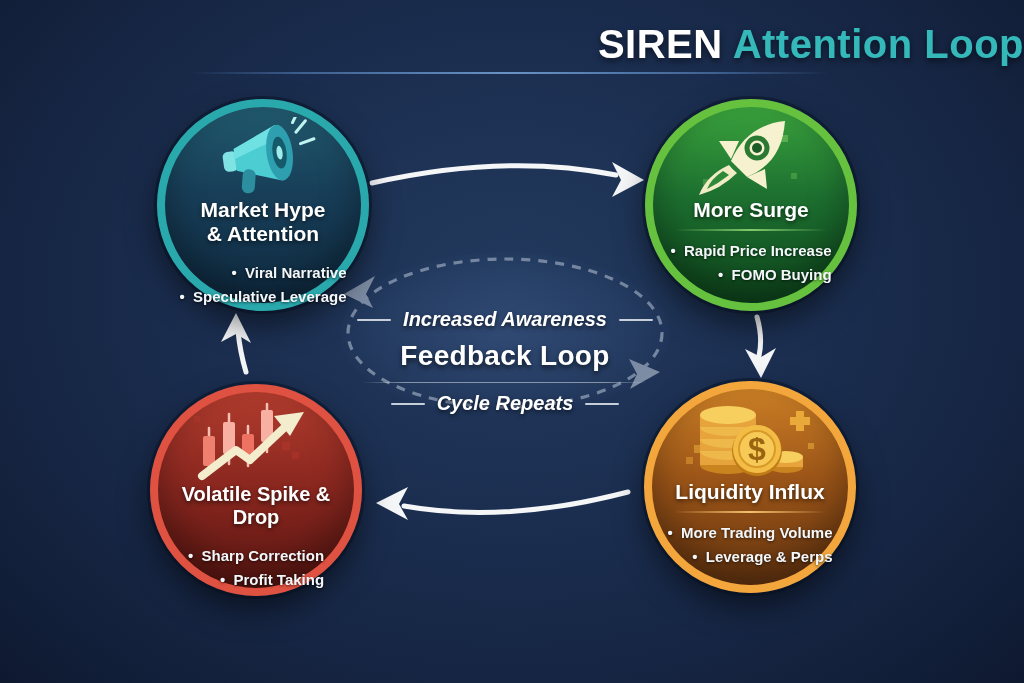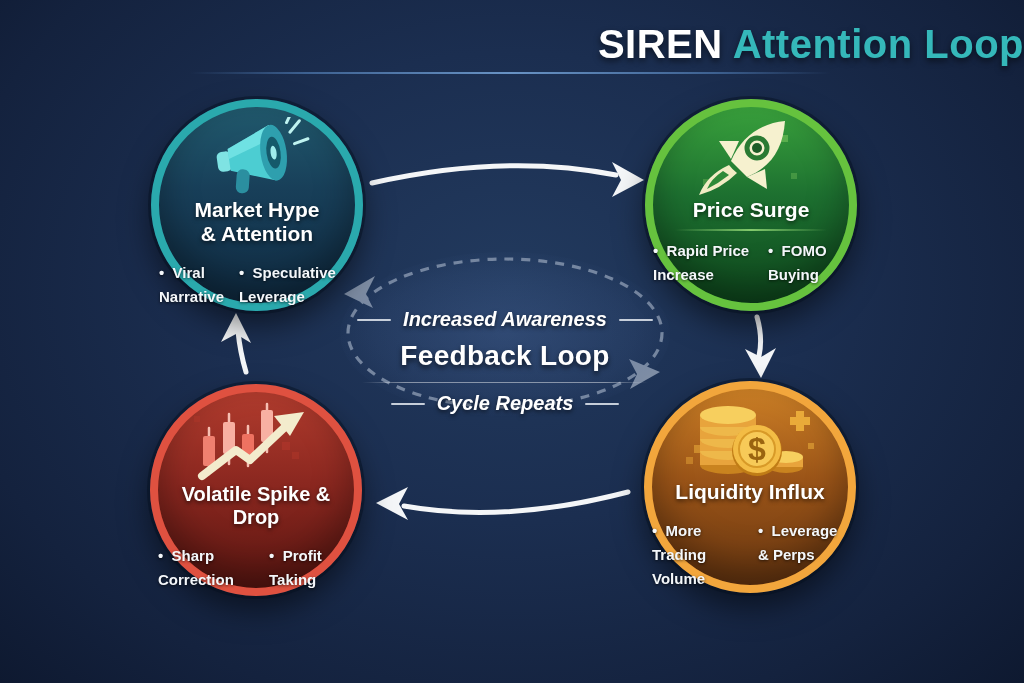--- a/index.html
+++ b/index.html
@@ -38,40 +38,40 @@
     font-size:28px;font-weight:bold;margin-top:9px;letter-spacing:.3px;
     text-shadow:0 3px 5px rgba(0,0,0,.6);
   }
   .center-line{width:286px;height:1px;margin:10px auto 9px auto;background:linear-gradient(90deg,rgba(255,255,255,0),rgba(255,255,255,.45) 15%,rgba(255,255,255,.45) 85%,rgba(255,255,255,0));}
   
   .node{
     position:absolute;width:212px;height:212px;border-radius:50%;box-sizing:border-box;z-index:2;
     display:flex;flex-direction:column;align-items:center;
     box-shadow:0 0 0 3px rgba(5,15,30,.45), 0 14px 30px rgba(0,0,0,.5), inset 0 -18px 36px rgba(0,0,0,.35);
   }
-  .node-teal{left:151px;top:99px;border:8px solid #2aa9ad;
+  .node-teal{left:157px;top:99px;border:8px solid #2aa9ad;
     background:linear-gradient(180deg,#215a6e 0%,#183f59 42%,#102c43 100%);}
   .node-green{left:645px;top:99px;border:8px solid #66c23e;
     background:linear-gradient(180deg,#3aa33d 0%,#1d7030 45%,#0f4a1e 100%);}
   .node-red{left:150px;top:384px;border:8px solid #df5140;
     background:linear-gradient(180deg,#b23c2e 0%,#8c2820 45%,#5e1712 100%);}
   .node-orange{left:644px;top:381px;border:8px solid #f2a63c;
     background:linear-gradient(180deg,#cd8026 0%,#9c5518 45%,#6b3811 100%);}
   .node-icon{margin-top:10px;height:80px;width:140px;flex:none;}
   .node-title{
     font-size:21px;font-weight:bold;color:#ffffff;text-align:center;line-height:1.15;
     white-space:pre-line;text-shadow:0 2px 4px rgba(0,0,0,.6);margin-top:1px;
   }
   .node-red .node-title{font-size:20px;}
   .node-divider{width:152px;height:2px;margin:7px 0 8px 0;border-radius:1px;}
   .divider-teal{background:linear-gradient(90deg,rgba(80,190,200,0),rgba(90,200,210,.85),rgba(80,190,200,0));}
   .divider-green{background:linear-gradient(90deg,rgba(140,215,110,0),rgba(150,220,120,.85),rgba(140,215,110,0));}
   .divider-red{background:linear-gradient(90deg,rgba(245,150,130,0),rgba(250,160,140,.85),rgba(245,150,130,0));}
   .divider-orange{background:linear-gradient(90deg,rgba(250,195,110,0),rgba(255,205,120,.9),rgba(250,195,110,0));}
-  .node-bullets{display:flex;align-items:flex-start;}
+  .node-bullets{display:flex;flex-direction:column;align-items:flex-end;}
   .bullet{
     font-size:15px;font-weight:bold;color:#f4f7fa;line-height:1.6;
     text-shadow:0 1px 3px rgba(0,0,0,.65);
   }
   .bullet::before{content:"\2022\00a0\00a0";}
 </style>
 </head>
 <body>
 
 <div class="canvas">
@@ -151,21 +151,21 @@
         <rect x="22" y="62" width="6" height="6" fill="#8fd468" opacity=".3"></rect>
         <path d="M104 4 C 80 6, 60 20, 50 44 L 66 60 C 90 50, 102 32, 104 4 Z" fill="#f6f1cf"></path>
         <circle cx="76" cy="31" r="10" fill="#f6f1cf" stroke="#2a7a33" stroke-width="5"></circle>
         <circle cx="76" cy="31" r="5" fill="#1d5c28"></circle>
         <path d="M58 24 L38 24 L50 42 Z" fill="#f6f1cf"></path>
         <path d="M84 52 L86 72 L66 60 Z" fill="#f6f1cf"></path>
         <path d="M48 48 Q 26 58 18 78 Q 40 72 56 56 Q 51 52 48 48 Z" fill="#f2ecc4"></path>
         <path d="M42 54 Q 30 62 26 72 Q 38 66 48 58 Z" fill="#2e8a38"></path>
       </g>
     </svg>
-    <div class="node-title">Price Surge</div>
+    <div class="node-title">More Surge</div>
     <div class="node-divider divider-green"></div>
     <div class="node-bullets">
       <div class="bullet">Rapid Price Increase</div>
       <div class="bullet">FOMO Buying</div>
     </div>
   </div>
 
   <div class="node node-red">
     <svg class="node-icon" viewBox="0 0 140 80">
       <g stroke="#f6bfb2" stroke-width="2.5" stroke-linecap="round">

